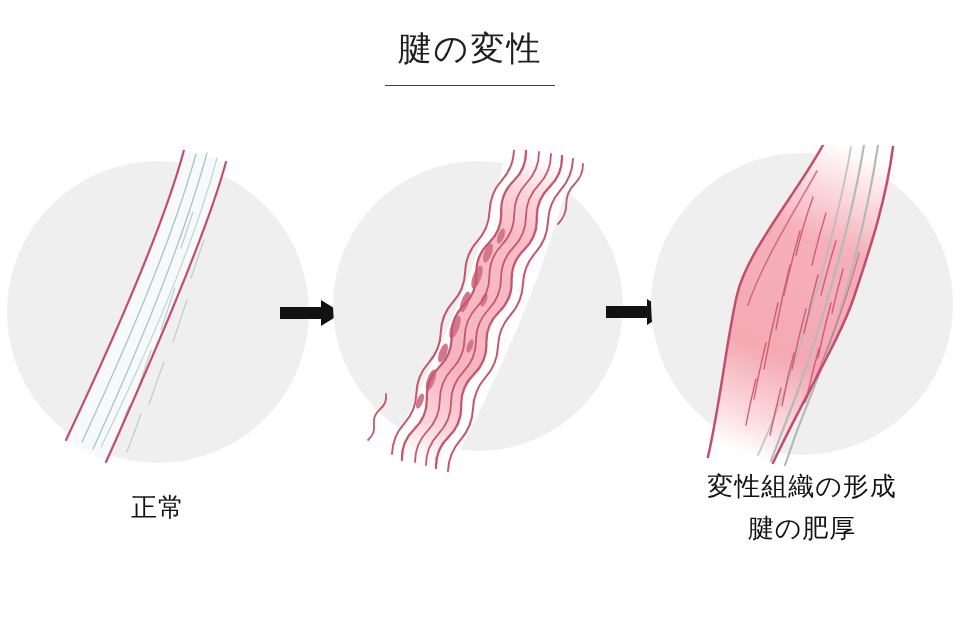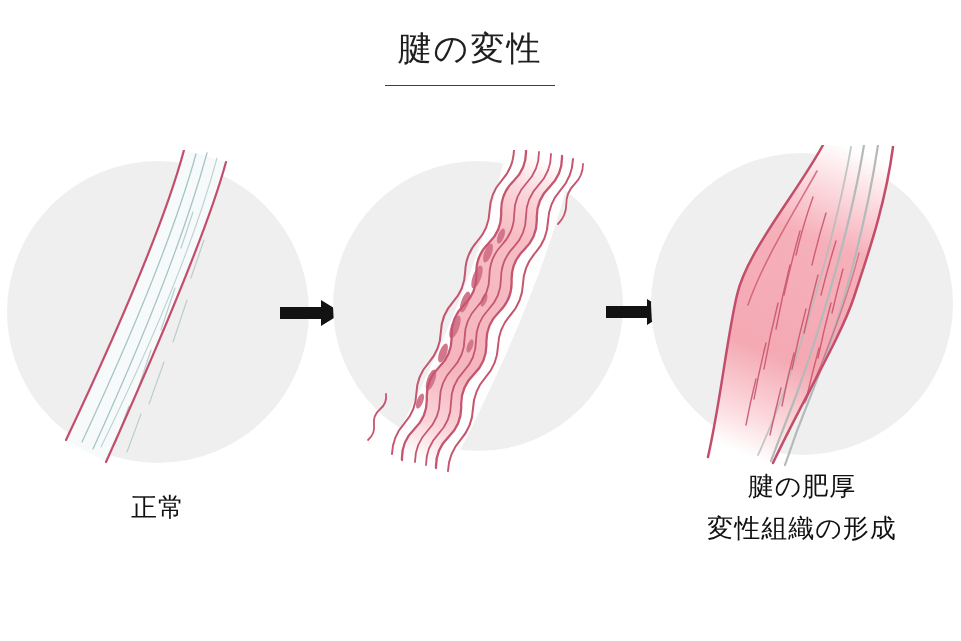--- a/index.html
+++ b/index.html
@@ -142,17 +142,17 @@
         <path d="M 248,2 C 240,62 222,112 209,152 C 196,192 156,258 128,318"></path>
       </g>
     </g>
   </svg>
 
   <div class="caption" style="left:-12px">
     <div>正常</div>
     <div></div>
   </div>
   <div class="caption" style="left:632px">
+    <div>変性組織の形成</div>
     <div>腱の肥厚</div>
-    <div>変性組織の形成</div>
   </div>
 
 </div>
 
 </body></html>

